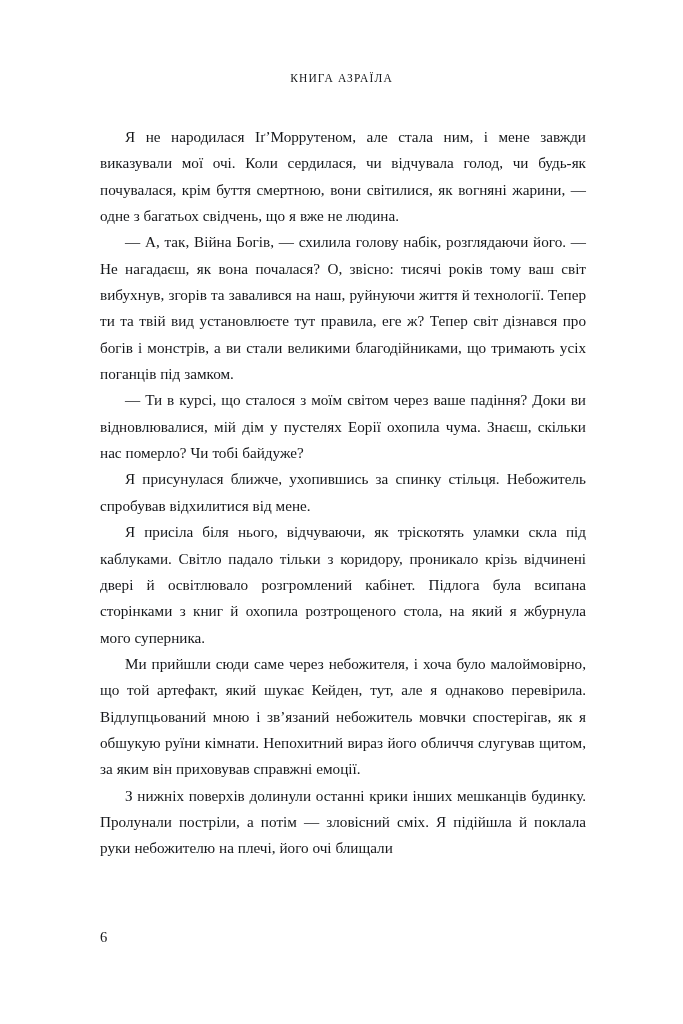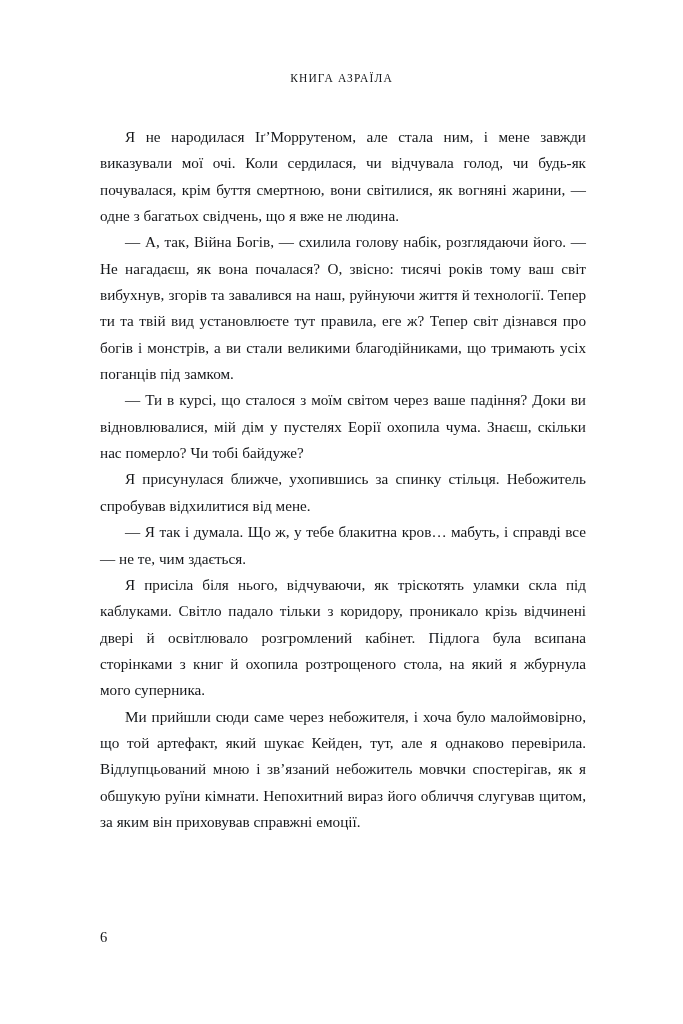--- a/index.html
+++ b/index.html
@@ -75,20 +75,20 @@
 
 <div class="page">
 
   <div class="running-head">Книга Азраїла</div>
 
   <div class="text-block">
     <p class="para">Я не народилася Іґ’Моррутеном, але стала ним, і мене завжди виказували мої очі. Коли сердилася, чи відчувала голод, чи будь-як почувалася, крім буття смертною, вони світилися, як вогняні жарини, — одне з багатьох свідчень, що я вже не людина.</p>
     <p class="para">— А, так, Війна Богів, — схилила голову набік, розглядаючи його. — Не нагадаєш, як вона почалася? О, звісно: тисячі років тому ваш світ вибухнув, згорів та завалився на наш, руйнуючи життя й технології. Тепер ти та твій вид установлюєте тут правила, еге ж? Тепер світ дізнався про богів і монстрів, а ви стали великими благодійниками, що тримають усіх поганців під замком.</p>
     <p class="para">— Ти в курсі, що сталося з моїм світом через ваше падіння? Доки ви відновлювалися, мій дім у пустелях Еорії охопила чума. Знаєш, скільки нас померло? Чи тобі байдуже?</p>
     <p class="para">Я присунулася ближче, ухопившись за спинку стільця. Небожитель спробував відхилитися від мене.</p>
-    <p class="para">— Я так і думала. Що ж, у тебе блакитна кров… мабуть, і справді все — не те, чим здається.</p>
     <p class="para">Я присіла біля нього, відчуваючи, як тріскотять уламки скла під каблуками. Світло падало тільки з коридору, проникало крізь відчинені двері й освітлювало розгромлений кабінет. Підлога була всипана сторінками з книг й охопила розтрощеного стола, на який я жбурнула мого суперника.</p>
     <p class="para">Ми прийшли сюди саме через небожителя, і хоча було малоймовірно, що той артефакт, який шукає Кейден, тут, але я однаково перевірила. Відлупцьований мною і зв’язаний небожитель мовчки спостерігав, як я обшукую руїни кімнати. Непохитний вираз його обличчя слугував щитом, за яким він приховував справжні емоції.</p>
+    <p class="para">З нижніх поверхів долинули останні крики інших мешканців будинку. Пролунали постріли, а потім — зловісний сміх. Я підійшла й поклала руки небожителю на плечі, його очі блищали</p>
   </div>
 
   <div class="folio">6</div>
 
 </div>
 
 </body></html>

